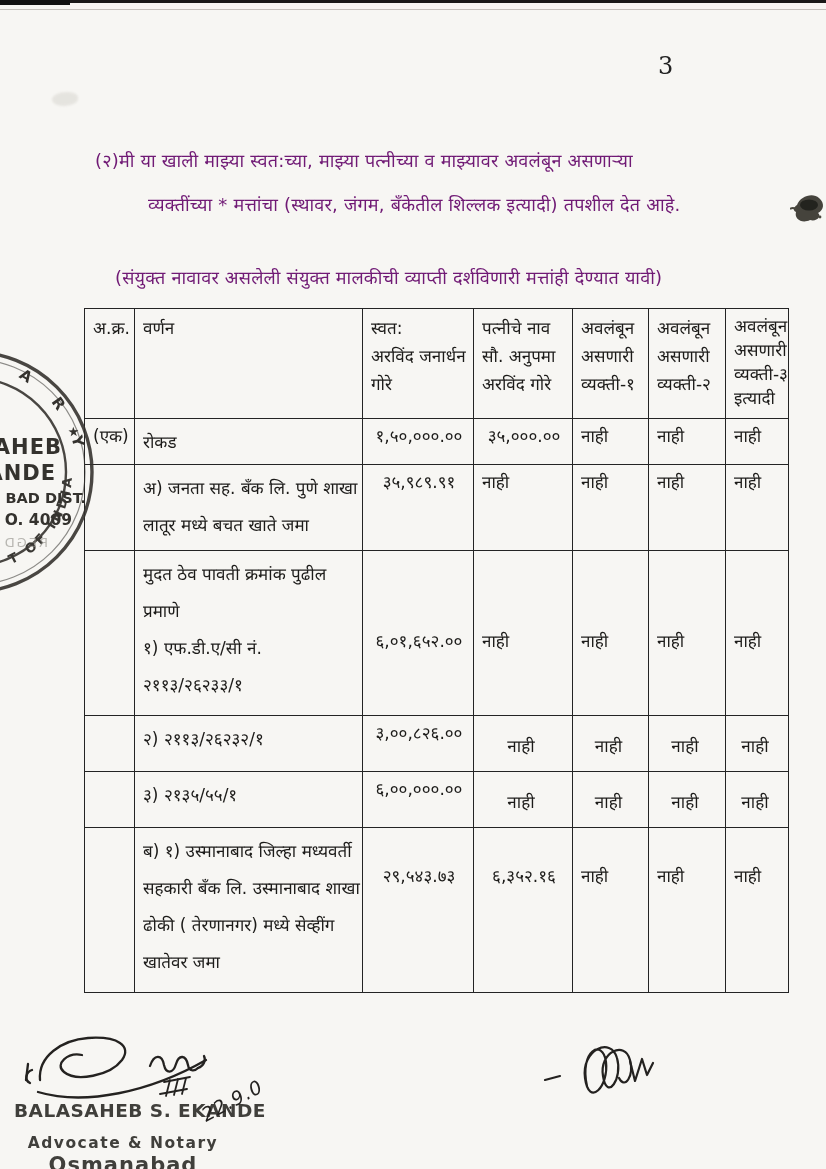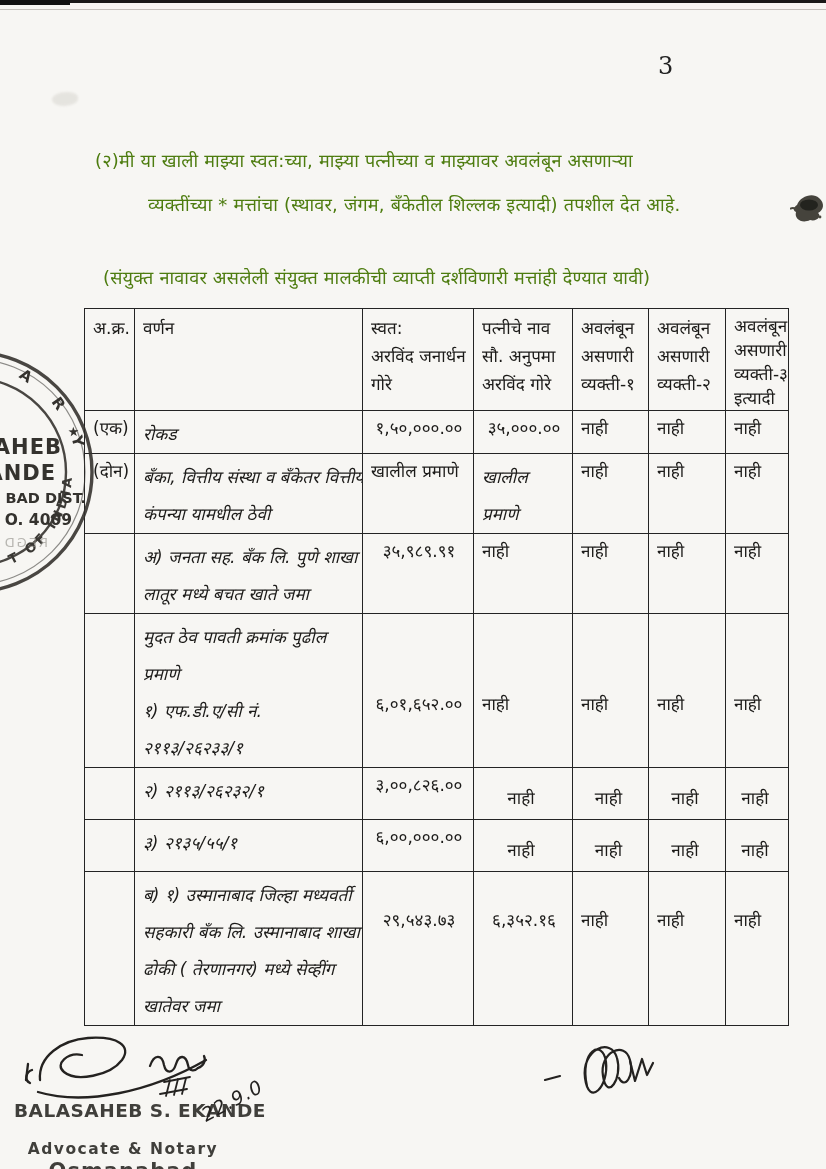--- a/index.html
+++ b/index.html
@@ -9,49 +9,49 @@
     font-family:"DejaVu Sans",sans-serif;color:#1e1d1b;
   }
   
   .scanline1{position:absolute;top:0;left:0;width:826px;height:3px;background:#191918;}
   .scanline1b{position:absolute;top:0;left:0;width:70px;height:5px;background:#111;}
   .scanline2{position:absolute;top:9px;left:0;width:826px;height:1px;background:#b7b4ae;opacity:.8;}
   .smudge{position:absolute;left:52px;top:92px;width:26px;height:14px;background:#d8d6d0;border-radius:60% 40% 55% 45%;opacity:.55;filter:blur(1px);}
 
   .page-number{position:absolute;left:658px;top:52px;font-family:"DejaVu Serif",serif;font-size:24px;color:#222;}
 
-  .para{position:absolute;font-size:18px;letter-spacing:.2px;white-space:nowrap;color:#4d7c0f;}
+  .para{position:absolute;font-size:18px;letter-spacing:.2px;white-space:nowrap;color:#701a75;}
   .p1{left:95px;top:148px;}
   .p2{left:139px;top:192px;margin-left:9px;}
   .p3{left:107px;top:229px;}
-  .p4{left:103px;top:265px;}
+  .p4{left:115px;top:265px;}
 
   
   table.assets{
     position:absolute;left:84px;top:308px;width:704px;height:685px;
     border-collapse:collapse;table-layout:fixed;z-index:2;
   }
   table.assets td{
     border:1.6px solid #242424;vertical-align:top;
     padding:5px 6px 0 8px;font-size:17px;color:#1c1b19;overflow:hidden;
   }
-  td.desc div{line-height:37px;white-space:nowrap;font-style:italic;}
+  td.desc div{line-height:37px;white-space:nowrap;}
   td.hdr{line-height:28px;}
   td.hdr div{white-space:nowrap;}
   td.hdr-small{font-size:15px;line-height:24px;padding-top:4px;}
   td.num{text-align:center;padding-right:9px;font-size:16.5px;}
   td.v{font-size:17px;}
   .padmid{padding-top:78px !important;}
   .pad18{padding-top:18px !important;}
   .pad36{padding-top:36px !important;}
   .ctr{text-align:center;padding-left:2px !important;}
 
   .sig-block{position:absolute;left:14px;top:1100px;width:218px;text-align:center;color:#403f3b;z-index:4;}
   .sig-name{font-size:18.5px;font-weight:bold;letter-spacing:.5px;white-space:nowrap;}
-  .sig-title{font-size:15.5px;font-weight:bold;letter-spacing:1.5px;margin-top:19px;}
+  .sig-title{font-size:15.5px;font-weight:bold;letter-spacing:1.5px;margin-top:13px;}
   .sig-place{font-size:21px;font-weight:bold;letter-spacing:1px;margin-top:1px;}
 
   svg{position:absolute;}
   .seal-svg{left:0;top:340px;z-index:3;}
   .blob-svg{left:790px;top:190px;}
   .sign1-svg{left:10px;top:1022px;z-index:5;}
   .sign2-svg{left:535px;top:1028px;}
 </style>
 </head>
 <body>
@@ -116,35 +116,20 @@
       <td class="desc">
             <div>रोकड</div>
           </td>
       <td class="num">१,५०,०००.००</td>
       <td class="num">३५,०००.००</td>
       <td class="v">नाही</td>
       <td class="v">नाही</td>
       <td class="v">नाही</td>
     </tr>
 
-    <tr style="height:73px">
-      <td>(दोन)</td>
-      <td class="desc">
-        <div>बँका, वित्तीय संस्था व बँकेतर वित्तीय</div>
-        <div>कंपन्या यामधील ठेवी</div>
-      </td>
-      <td class="v">खालील प्रमाणे</td>
-      <td class="v desc">
-        <div>खालील</div>
-        <div>प्रमाणे</div>
-      </td>
-      <td class="v">नाही</td>
-      <td class="v">नाही</td>
-      <td class="v">नाही</td>
-    </tr>
 
     <tr style="height:73px">
       <td></td>
       <td class="desc">
         <div>अ) जनता सह. बँक लि. पुणे शाखा</div>
         <div>लातूर  मध्ये बचत खाते जमा</div>
       </td>
       <td class="num">३५,९८९.९१</td>
       <td class="v">नाही</td>
       <td class="v">नाही</td>

